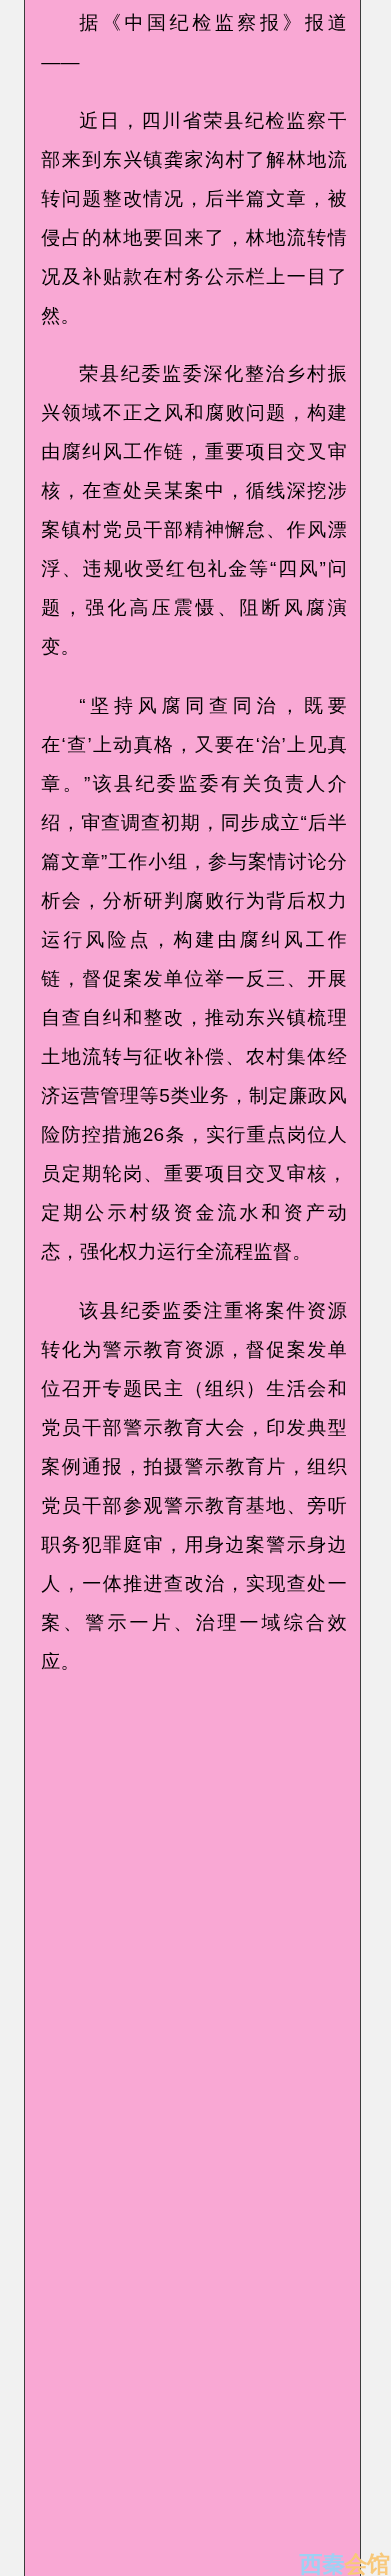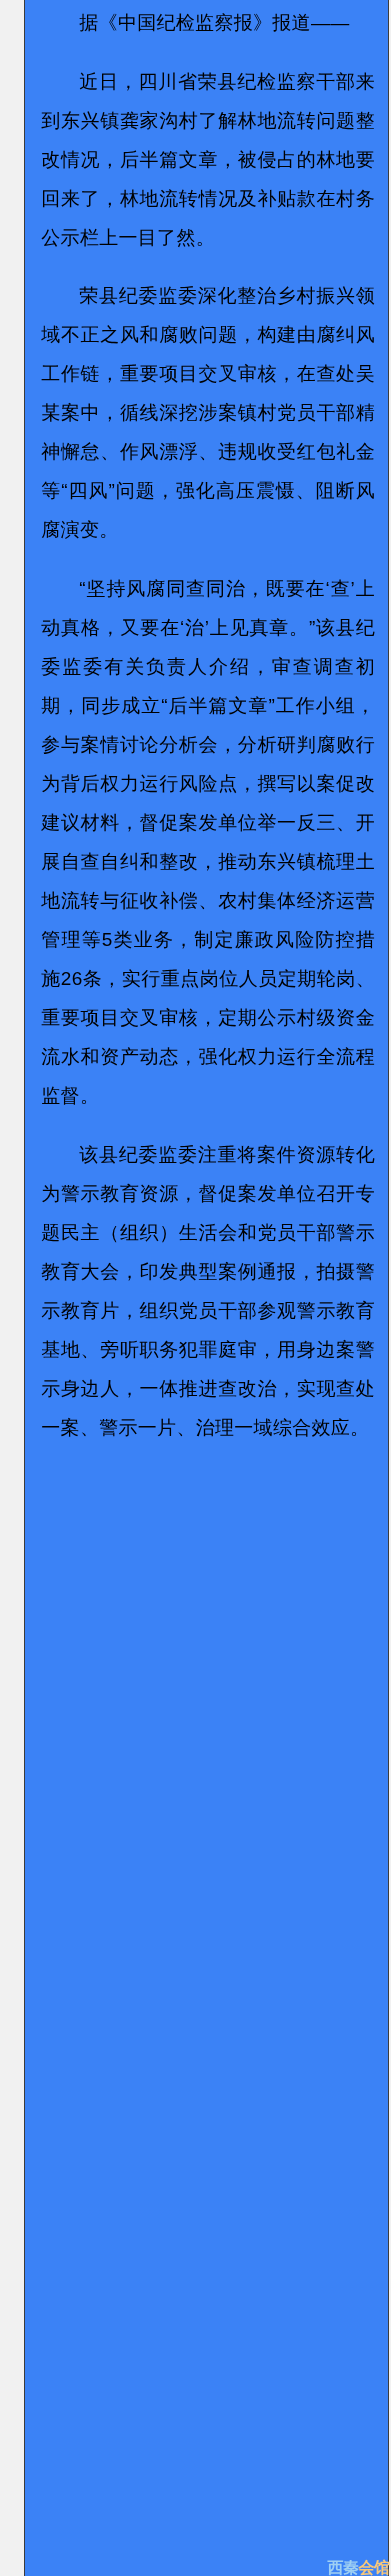--- a/index.html
+++ b/index.html
@@ -11,24 +11,24 @@
     height: 2576px;
     position: relative;
     background: #f1f1f1;
     overflow: hidden;
     font-family: "Liberation Sans", "DejaVu Sans", sans-serif;
   }
   .panel {
     position: absolute;
     left: 24px;
     top: 0;
-    width: 365px;
+    width: 337px;
     height: 100%;
     box-sizing: border-box;
-    background: #3b82f6;
+    background: #f9a8d4;
     border-left: 1.1px solid #3c3c3c;
     border-right: 1.1px solid #3c3c3c;
   }
   .content {
     padding: 3.3px 13px 0 16.3px;
     font-size: 19px;
     line-height: 39px;
     color: #000000;
     text-align: justify;
     letter-spacing: 0.3px;
@@ -37,40 +37,40 @@
     margin: 19.6px 0;
     text-indent: 2em;
   }
   .content p:first-child {
     margin-top: 0;
   }
   .watermark {
     position: absolute;
     right: 1.6px;
     bottom: 0.5px;
-    font-size: 16px;
+    font-size: 23px;
     font-weight: bold;
     line-height: 1;
     white-space: nowrap;
     z-index: 5;
     letter-spacing: -0.5px;
     margin-left: 37px;
   }
   .wm-blue   { color: #9fd0f3; }
   .wm-orange { color: #f8c87a; }
 </style>
 </head>
 <body>
 
 <div class="panel">
   <div class="content">
     <p>据《中国纪检监察报》报道——</p>
     <p>近日，四川省荣县纪检监察干部来到东兴镇龚家沟村了解林地流转问题整改情况，后半篇文章，被侵占的林地要回来了，林地流转情况及补贴款在村务公示栏上一目了然。</p>
     <p>荣县纪委监委深化整治乡村振兴领域不正之风和腐败问题，构建由腐纠风工作链，重要项目交叉审核，在查处吴某案中，循线深挖涉案镇村党员干部精神懈怠、作风漂浮、违规收受红包礼金等“四风”问题，强化高压震慑、阻断风腐演变。</p>
-    <p>“坚持风腐同查同治，既要在‘查’上动真格，又要在‘治’上见真章。”该县纪委监委有关负责人介绍，审查调查初期，同步成立“后半篇文章”工作小组，参与案情讨论分析会，分析研判腐败行为背后权力运行风险点，撰写以案促改建议材料，督促案发单位举一反三、开展自查自纠和整改，推动东兴镇梳理土地流转与征收补偿、农村集体经济运营管理等5类业务，制定廉政风险防控措施26条，实行重点岗位人员定期轮岗、重要项目交叉审核，定期公示村级资金流水和资产动态，强化权力运行全流程监督。</p>
+    <p>“坚持风腐同查同治，既要在‘查’上动真格，又要在‘治’上见真章。”该县纪委监委有关负责人介绍，审查调查初期，同步成立“后半篇文章”工作小组，参与案情讨论分析会，分析研判腐败行为背后权力运行风险点，构建由腐纠风工作链，督促案发单位举一反三、开展自查自纠和整改，推动东兴镇梳理土地流转与征收补偿、农村集体经济运营管理等5类业务，制定廉政风险防控措施26条，实行重点岗位人员定期轮岗、重要项目交叉审核，定期公示村级资金流水和资产动态，强化权力运行全流程监督。</p>
     <p>该县纪委监委注重将案件资源转化为警示教育资源，督促案发单位召开专题民主（组织）生活会和党员干部警示教育大会，印发典型案例通报，拍摄警示教育片，组织党员干部参观警示教育基地、旁听职务犯罪庭审，用身边案警示身边人，一体推进查改治，实现查处一案、警示一片、治理一域综合效应。</p>
   </div>
 </div>
 
 <div class="watermark">
   <span class="wm-blue" style="color: rgb(159, 208, 243);">西秦</span><span class="wm-orange" style="color: rgb(248, 200, 122);">会馆</span>
 </div>
 
 
 </body></html>

